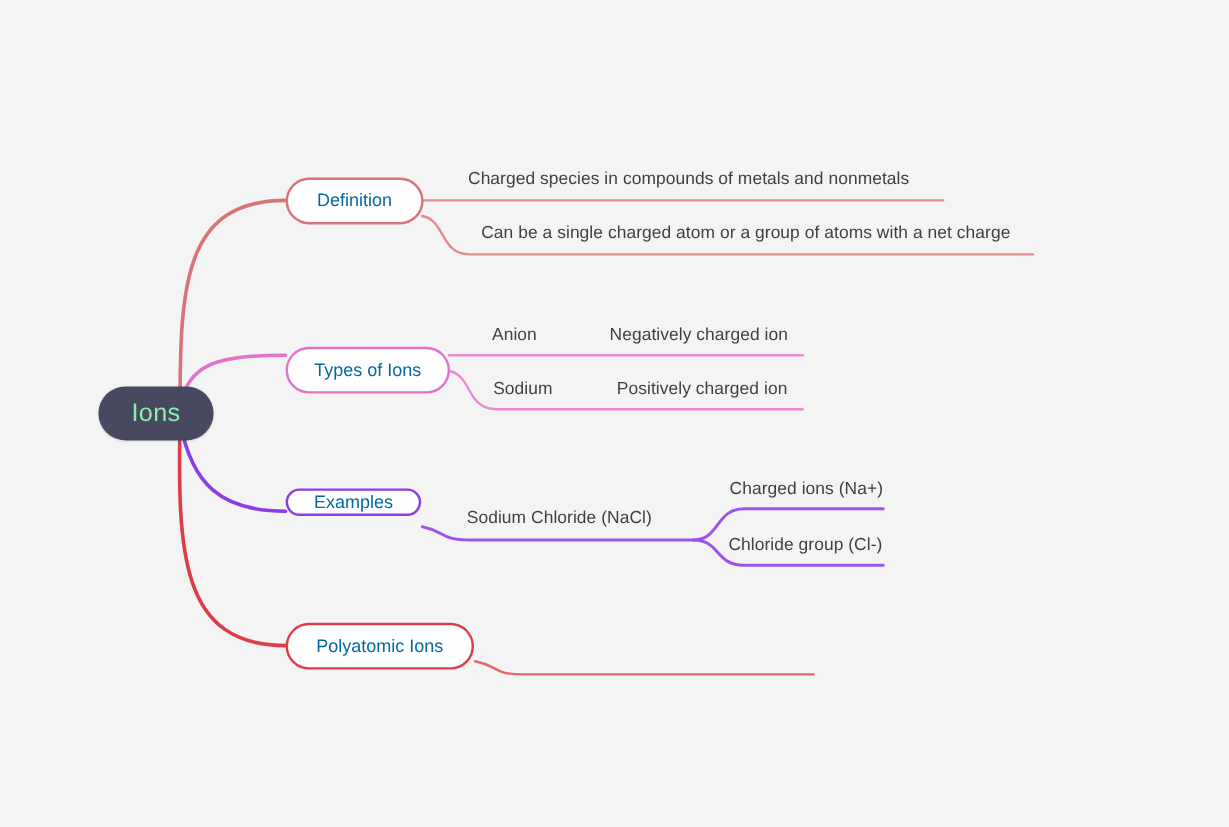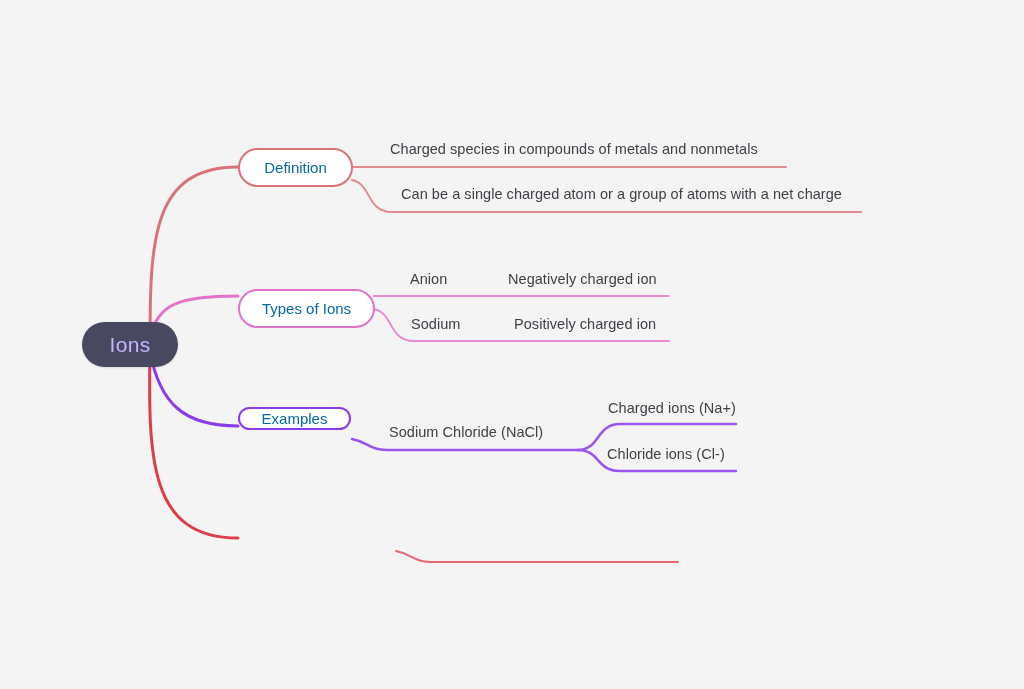--- a/index.html
+++ b/index.html
@@ -32,21 +32,21 @@
   .node {
     position: absolute;
     box-sizing: border-box;
     display: flex;
     align-items: center;
     justify-content: center;
     white-space: nowrap;
   }
   .root-node {
     background: #484860;
-    color: #c4b5fd;
+    color: #86efac;
     border-radius: 26px;
     font-size: 21px;
     letter-spacing: 0.3px;
     padding: 0 20px;
     box-shadow: 0 1px 2px rgba(0,0,0,0.10);
   }
   .branch-node {
     background: #ffffff;
     border-radius: 22px;
     border-style: solid;
@@ -132,17 +132,20 @@
   <div class="node branch-node" style="left:238px; top:407px; width:113px; height:23px; border-color:#8b3de8;">
     <span>Examples</span>
   </div>
   <div class="leaf-label" style="left:389px; top:424px;">
     <span>Sodium Chloride (NaCl)</span>
   </div>
   <div class="leaf-label" style="left:608px; top:400px;">
     <span>Charged ions (Na+)</span>
   </div>
   <div class="leaf-label" style="left:607px; top:446px;">
-    <span>Chloride ions (Cl-)</span>
+    <span>Chloride group (Cl-)</span>
   </div>
 
+  <div class="node branch-node" style="left:238px; top:519px; width:157px; height:39px; border-color:#dd3d48;">
+    <span>Polyatomic Ions</span>
+  </div>
 
 </div>
 
 </body></html>

